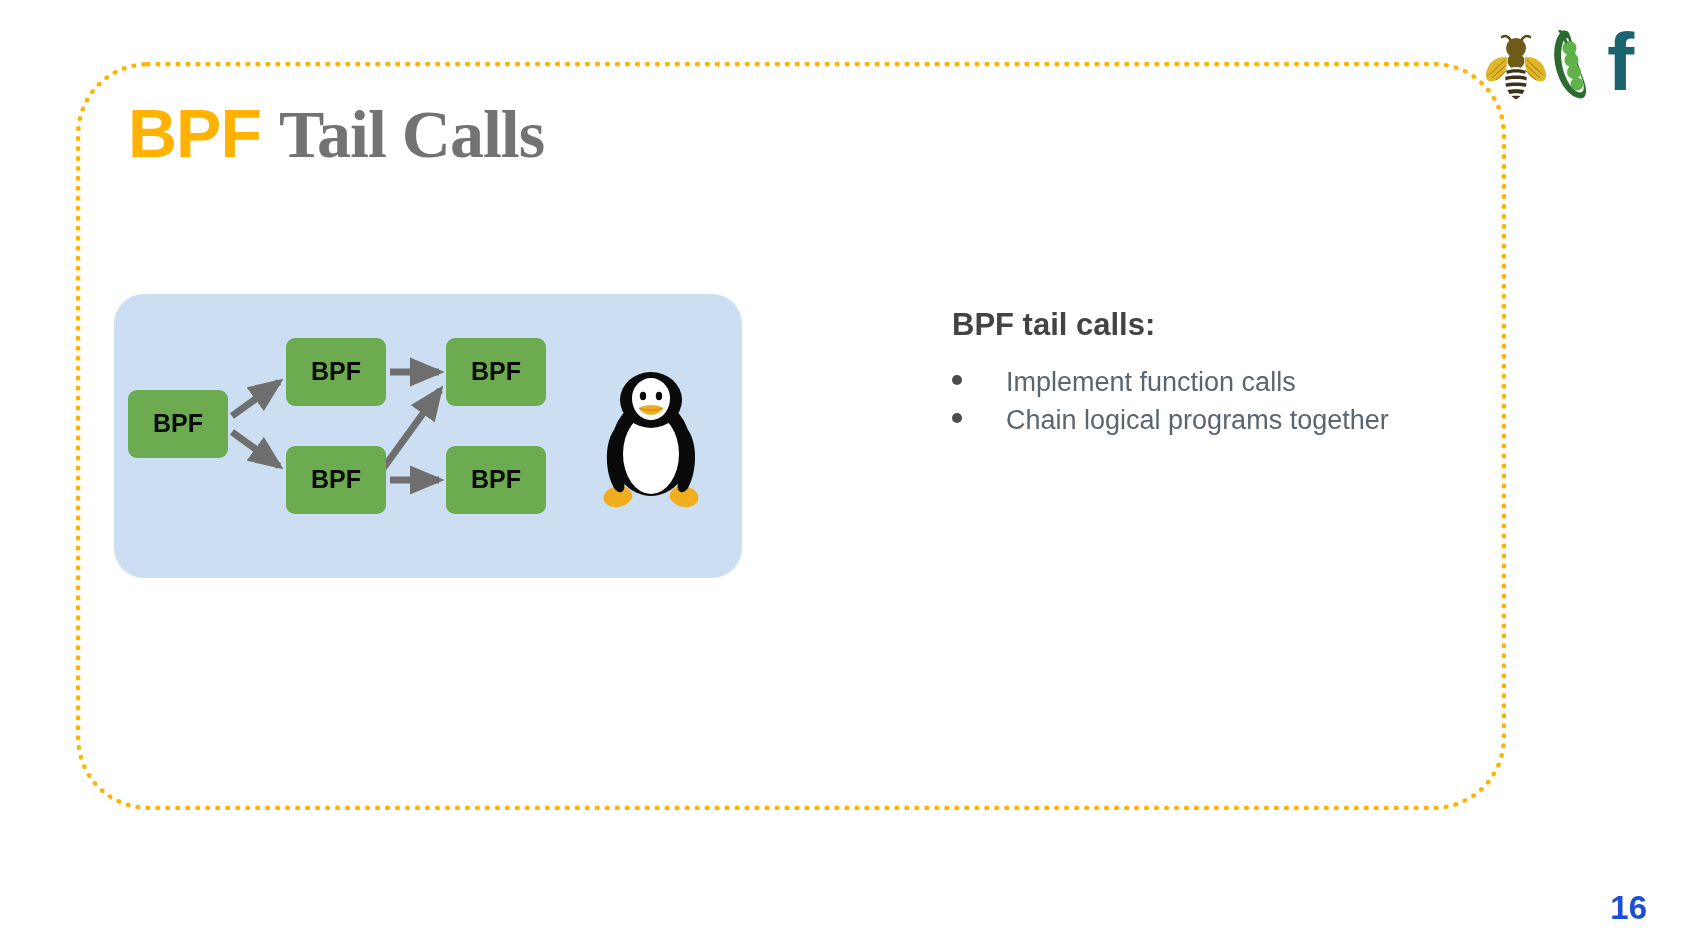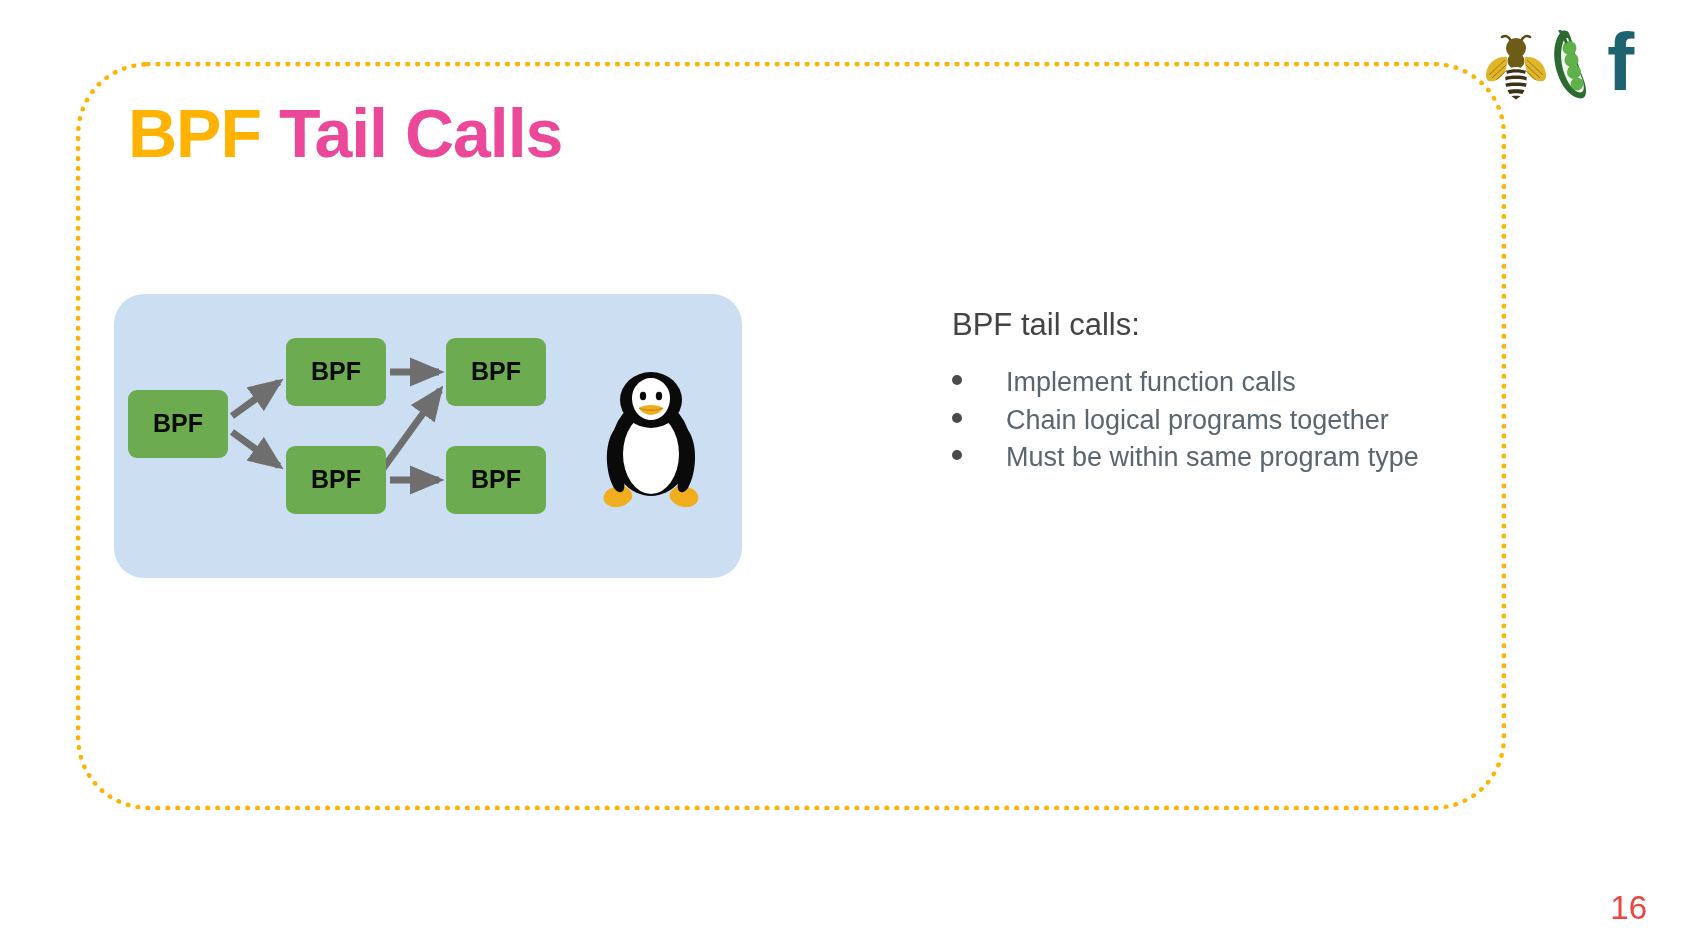--- a/index.html
+++ b/index.html
@@ -48,21 +48,21 @@
     position: absolute;
     left: 128px;
     top: 96px;
     font-size: 68px;
     font-weight: bold;
     letter-spacing: -1px;
     line-height: 1.1;
     white-space: nowrap;
   }
   .title .accent { color: #FFB300; }
-  .title .plain  { color: #ec4899; }
+  .title .plain  { color: #737373; font-family: Liberation Serif, serif; }
 
   
   .diagram-panel {
     position: absolute;
     left: 114px;
     top: 294px;
     width: 628px;
     height: 284px;
     background: #ccdff2;
     border-radius: 30px;
@@ -83,21 +83,21 @@
 
   
   .text-col {
     position: absolute;
     left: 952px;
     top: 306px;
     width: 560px;
   }
   .subhead {
     font-size: 31px;
-    font-weight: normal;
+    font-weight: bold;
     color: #434343;
     margin: 0 0 22px 0;
     line-height: 1.2;
   }
   .bullets {
     list-style: none;
     margin: 0;
     padding: 0;
   }
   .bullets li {
@@ -119,22 +119,22 @@
     top: -6px;
   }
   .bullets li .btxt { flex: 1 1 auto; white-space: nowrap; }
 
   
   .page-num {
     position: absolute;
     right: 36px;
     bottom: 22px;
     font-size: 33px;
-    font-weight: normal;
-    color: #ef4444;
+    font-weight: bold;
+    color: #1d4ed8;
     line-height: 1;
   }
 </style>
 </head>
 <body>
 
 <div class="logo">
   <svg width="62" height="66" viewBox="0 0 62 66">
 
     <path d="M26 7 C24 2, 20 1, 17 3" stroke="#5a4a12" stroke-width="2.6" fill="none" stroke-linecap="round"></path>
@@ -256,20 +256,16 @@
   <h2 class="subhead">BPF tail calls:</h2>
   <ul class="bullets">
     <li>
       <span class="dot"></span>
       <span class="btxt">Implement function calls</span>
     </li>
     <li>
       <span class="dot"></span>
       <span class="btxt">Chain logical programs together</span>
     </li>
-    <li>
-      <span class="dot"></span>
-      <span class="btxt">Must be within same program type</span>
-    </li>
   </ul>
 </div>
 
 <div class="page-num">16</div>
 
 </body></html>

